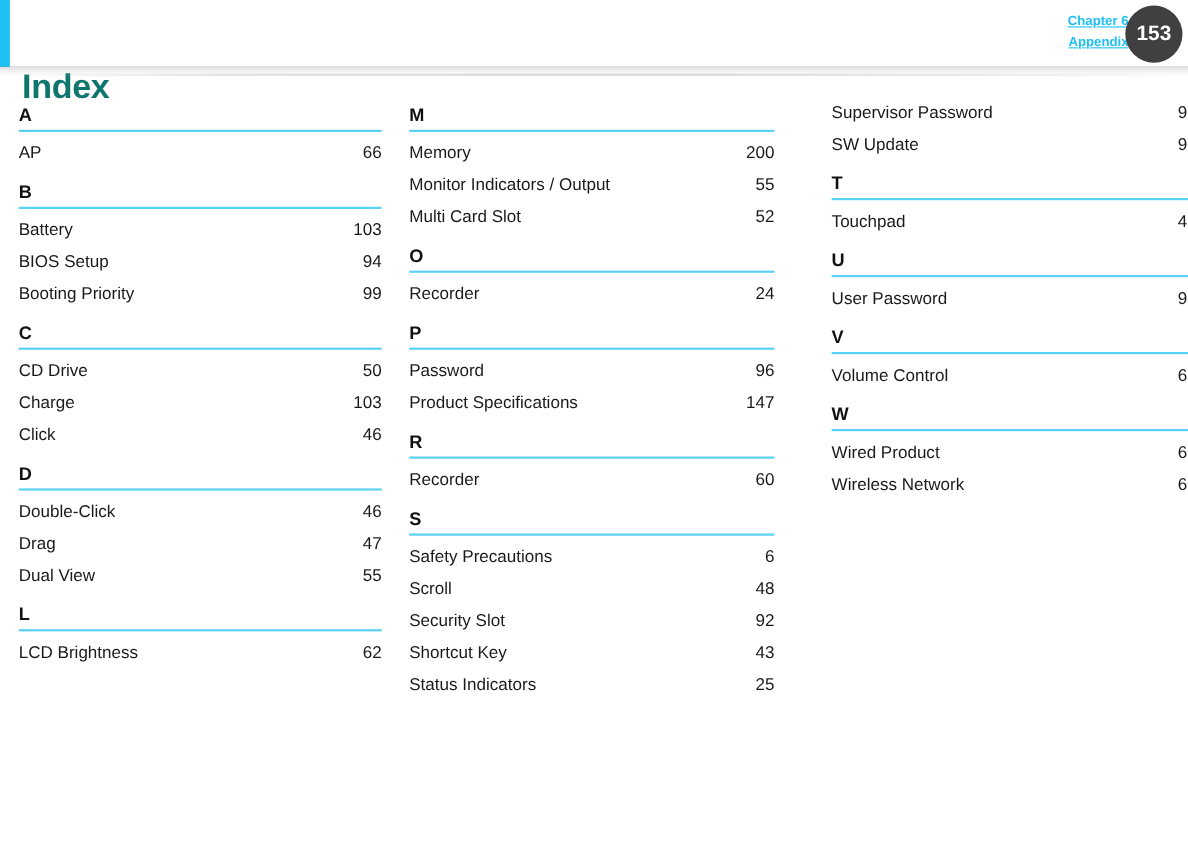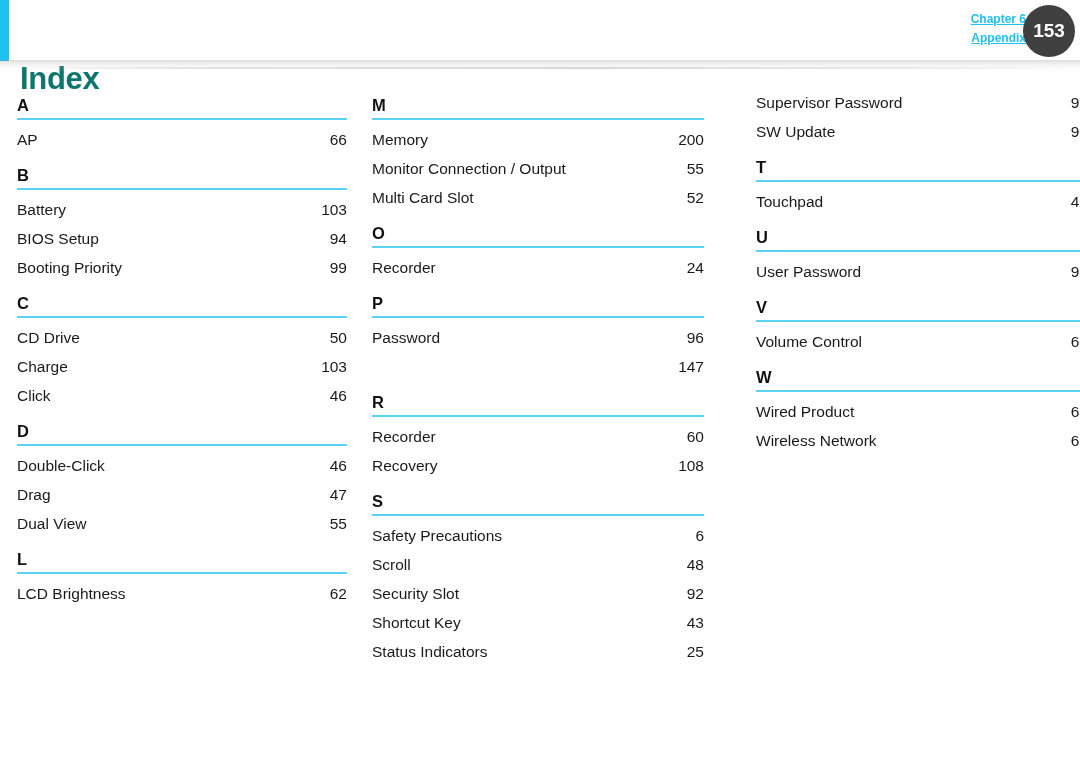--- a/index.html
+++ b/index.html
@@ -246,21 +246,21 @@
   <div class="index-column col-2">
       <div class="letter-section">
         <div class="letter-heading">M</div>
         <div class="letter-rule"></div>
         <div class="index-entry">
           <span class="entry-label">Memory</span>
           <span class="entry-spacer"></span>
           <span class="entry-page">200</span>
         </div>
         <div class="index-entry">
-          <span class="entry-label">Monitor Connection / Output</span>
+          <span class="entry-label">Monitor Indicators / Output</span>
           <span class="entry-spacer"></span>
           <span class="entry-page">55</span>
         </div>
         <div class="index-entry">
           <span class="entry-label">Multi Card Slot</span>
           <span class="entry-spacer"></span>
           <span class="entry-page">52</span>
         </div>
       </div>
       <div class="letter-section">
@@ -274,36 +274,32 @@
       </div>
       <div class="letter-section">
         <div class="letter-heading">P</div>
         <div class="letter-rule"></div>
         <div class="index-entry">
           <span class="entry-label">Password</span>
           <span class="entry-spacer"></span>
           <span class="entry-page">96</span>
         </div>
         <div class="index-entry">
+          <span class="entry-label">Product Specifications</span>
           <span class="entry-spacer"></span>
           <span class="entry-page">147</span>
         </div>
       </div>
       <div class="letter-section">
         <div class="letter-heading">R</div>
         <div class="letter-rule"></div>
         <div class="index-entry">
           <span class="entry-label">Recorder</span>
           <span class="entry-spacer"></span>
           <span class="entry-page">60</span>
-        </div>
-        <div class="index-entry">
-          <span class="entry-label">Recovery</span>
-          <span class="entry-spacer"></span>
-          <span class="entry-page">108</span>
         </div>
       </div>
       <div class="letter-section">
         <div class="letter-heading">S</div>
         <div class="letter-rule"></div>
         <div class="index-entry">
           <span class="entry-label">Safety Precautions</span>
           <span class="entry-spacer"></span>
           <span class="entry-page">6</span>
         </div>

